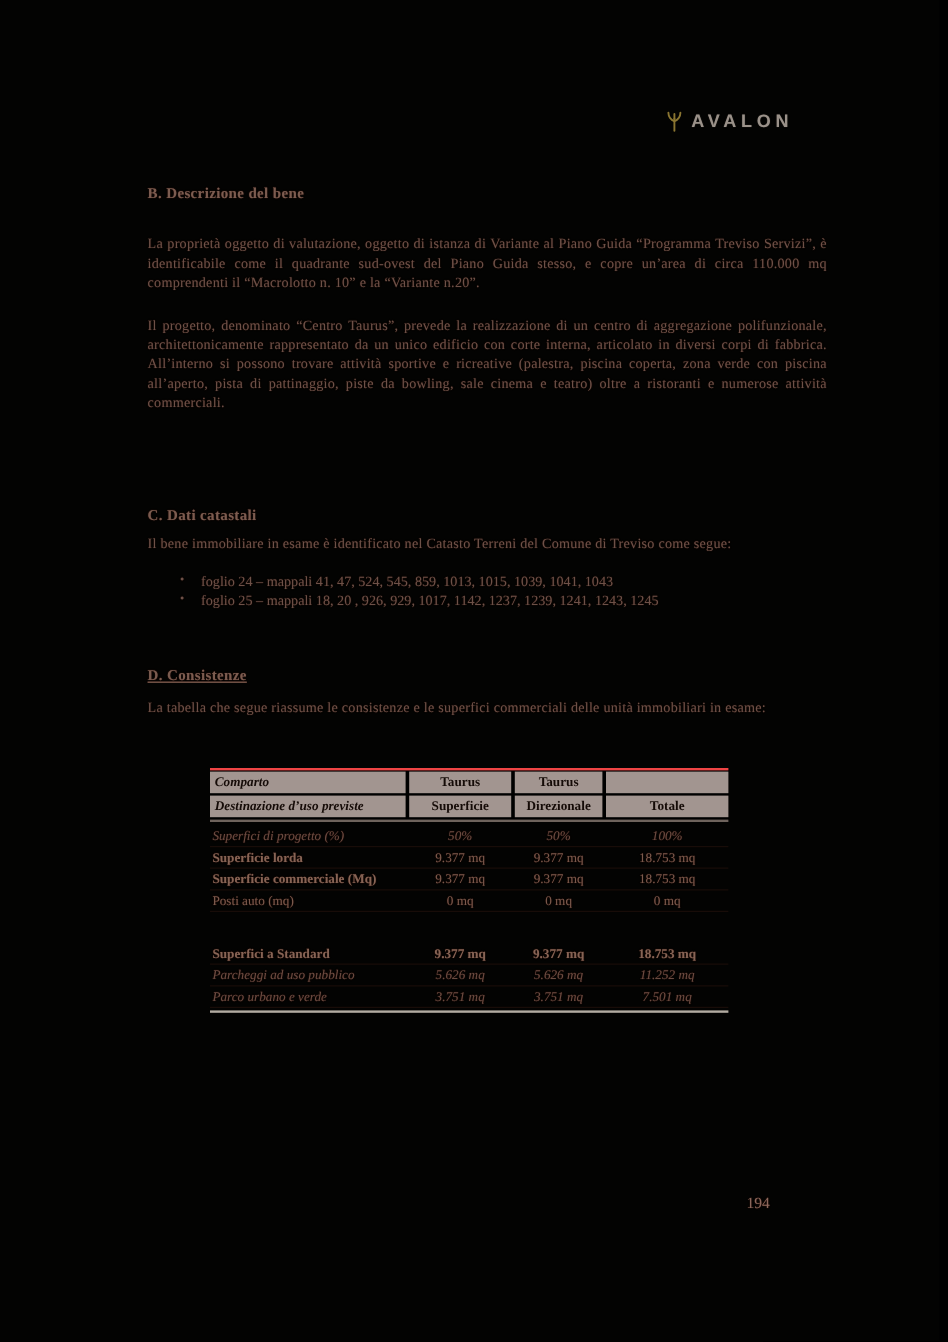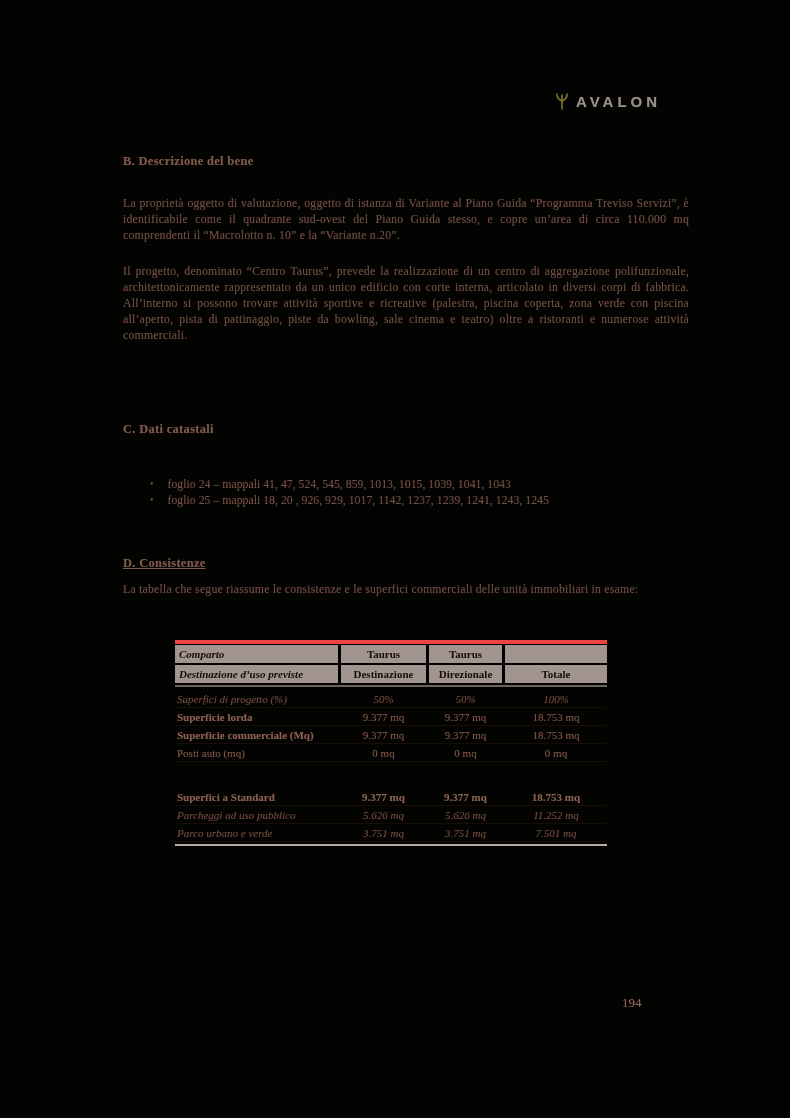--- a/index.html
+++ b/index.html
@@ -21,21 +21,21 @@
   .para{position:absolute;left:123px;width:566px;font-size:11.8px;line-height:16px;
         text-align:justify;letter-spacing:.2px;}
 
   .bullets{position:absolute;left:150px;top:476px;width:520px;font-size:11.8px;line-height:16px;}
   .bullet-row{display:flex;gap:14px;align-items:flex-start;}
   .bullet-dot{font-size:10px;line-height:16px;}
 
   
   .ctable{position:absolute;left:175px;top:640px;width:432px;font-size:11px;}
   .t-grid{display:grid;grid-template-columns:163px 85px 73px 1fr;column-gap:3px;}
-  .thead{border-top:4px solid #ef4444;background:#000;padding-top:1px;}
+  .thead{border-top:2px solid #ef4444;background:#000;padding-top:1px;}
   .th-row{margin-bottom:2px;}
   .th-cell{background:#a29590;color:#150b07;font-weight:bold;height:18px;line-height:18px;
            padding:0 4px;white-space:nowrap;overflow:hidden;}
   .th-cell.center{text-align:center;}
   .th-cell.lbl{font-style:italic;}
   .thead-sep{height:0;border-bottom:2px solid #6e635c;margin-top:1px;}
   .tbody .t-grid{height:17px;align-items:center;border-bottom:1px solid rgba(120,55,40,.18);}
   .td-label{padding-left:2px;white-space:nowrap;}
   .td-val{text-align:center;white-space:nowrap;}
   .tbody{color:#7a5a4d;text-shadow:0 0 1px rgba(80,30,20,.9);padding-top:3px;}
@@ -62,20 +62,21 @@
       </g>
     </svg>
     <span class="logo-text">AVALON</span>
   </div>
 
   <div class="sec-heading ink-strong" style="top:154px;">B. Descrizione del bene</div>
   <div class="para ink" style="top:195px;">La proprietà oggetto di valutazione, oggetto di istanza di Variante al Piano Guida “Programma Treviso Servizi”, è identificabile come il quadrante sud-ovest del Piano Guida stesso, e copre un’area di circa 110.000 mq comprendenti il “Macrolotto n. 10” e la “Variante n.20”.</div>
   <div class="para ink" style="top:263px;">Il progetto, denominato “Centro Taurus”, prevede la realizzazione di  un centro di aggregazione polifunzionale, architettonicamente rappresentato da un unico edificio con corte interna, articolato in diversi corpi di fabbrica. All’interno si possono trovare attività sportive e ricreative (palestra, piscina coperta, zona verde con piscina all’aperto, pista di pattinaggio, piste da bowling, sale cinema e teatro) oltre a ristoranti e numerose attività commerciali.</div>
 
   <div class="sec-heading ink-strong" style="top:422px;">C. Dati catastali</div>
+  <div class="para ink" style="top:445px;">Il bene immobiliare in esame è identificato nel Catasto Terreni del Comune di Treviso come segue:</div>
 
   <div class="bullets ink">
     <div class="bullet-row">
       <span class="bullet-dot">•</span>
       <span>foglio 24 – mappali 41, 47, 524, 545, 859, 1013, 1015, 1039, 1041, 1043</span>
     </div>
     <div class="bullet-row">
       <span class="bullet-dot">•</span>
       <span>foglio 25 – mappali 18, 20 , 926, 929, 1017,  1142, 1237, 1239, 1241, 1243, 1245</span>
     </div>
@@ -87,21 +88,21 @@
   <div class="ctable">
     <div class="thead">
       <div class="t-grid th-row">
         <div class="th-cell lbl">Comparto</div>
         <div class="th-cell center">Taurus</div>
         <div class="th-cell center">Taurus</div>
         <div class="th-cell center"></div>
       </div>
       <div class="t-grid th-row">
         <div class="th-cell lbl">Destinazione d’uso previste</div>
-        <div class="th-cell center">Destinazione</div>
+        <div class="th-cell center">Superficie</div>
         <div class="th-cell center">Direzionale</div>
         <div class="th-cell center">Totale</div>
       </div>
       <div class="thead-sep"></div>
     </div>
 
     <div class="tbody">
       <div class="t-grid r-italic">
         <div class="td-label">Superfici di progetto (%)</div>
         <div class="td-val">50%</div>

